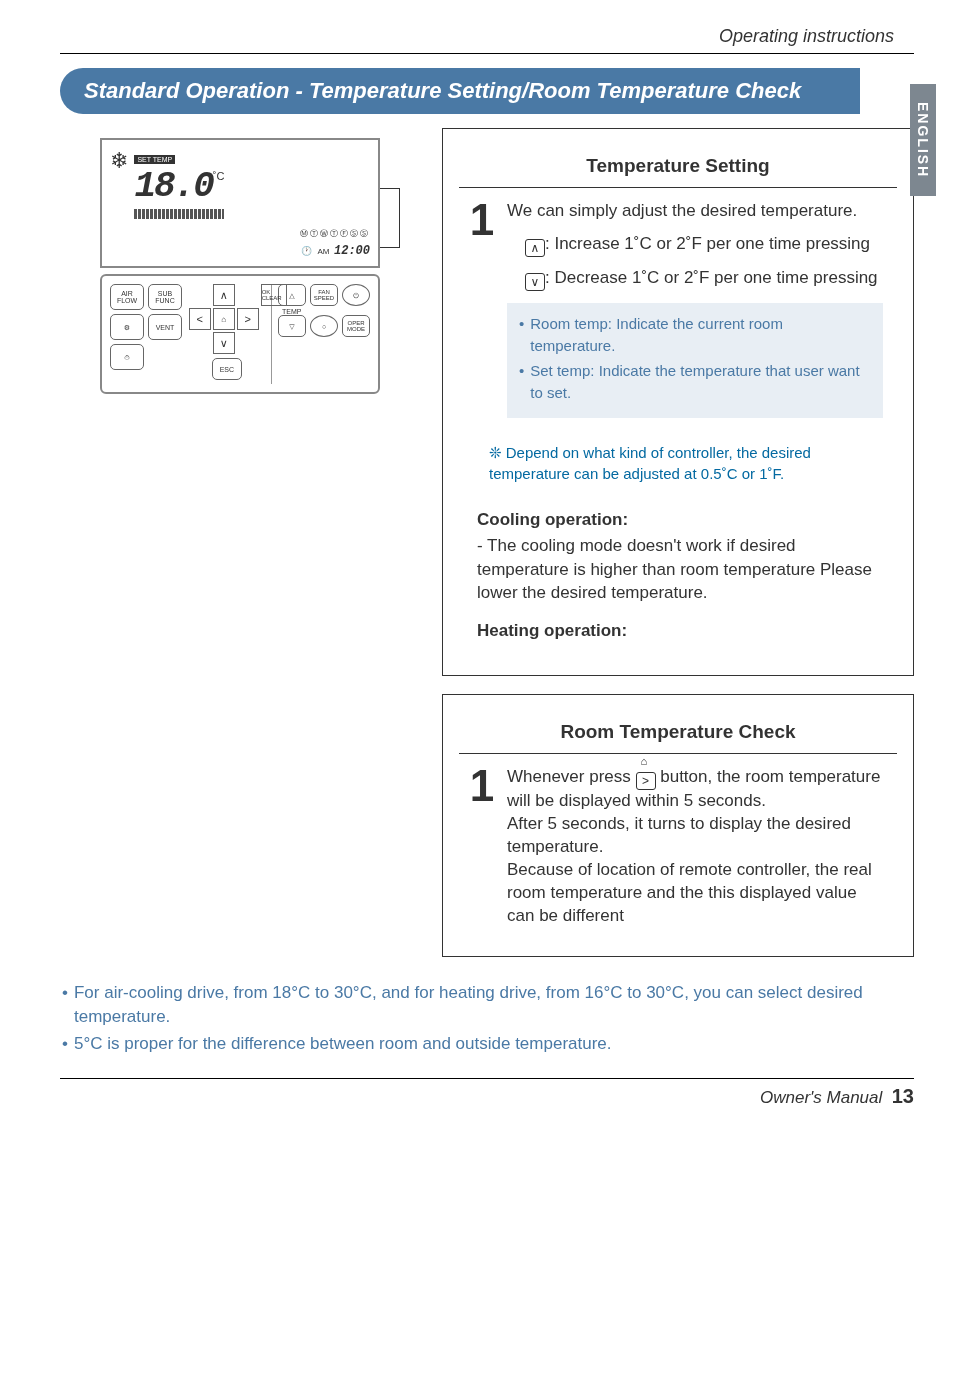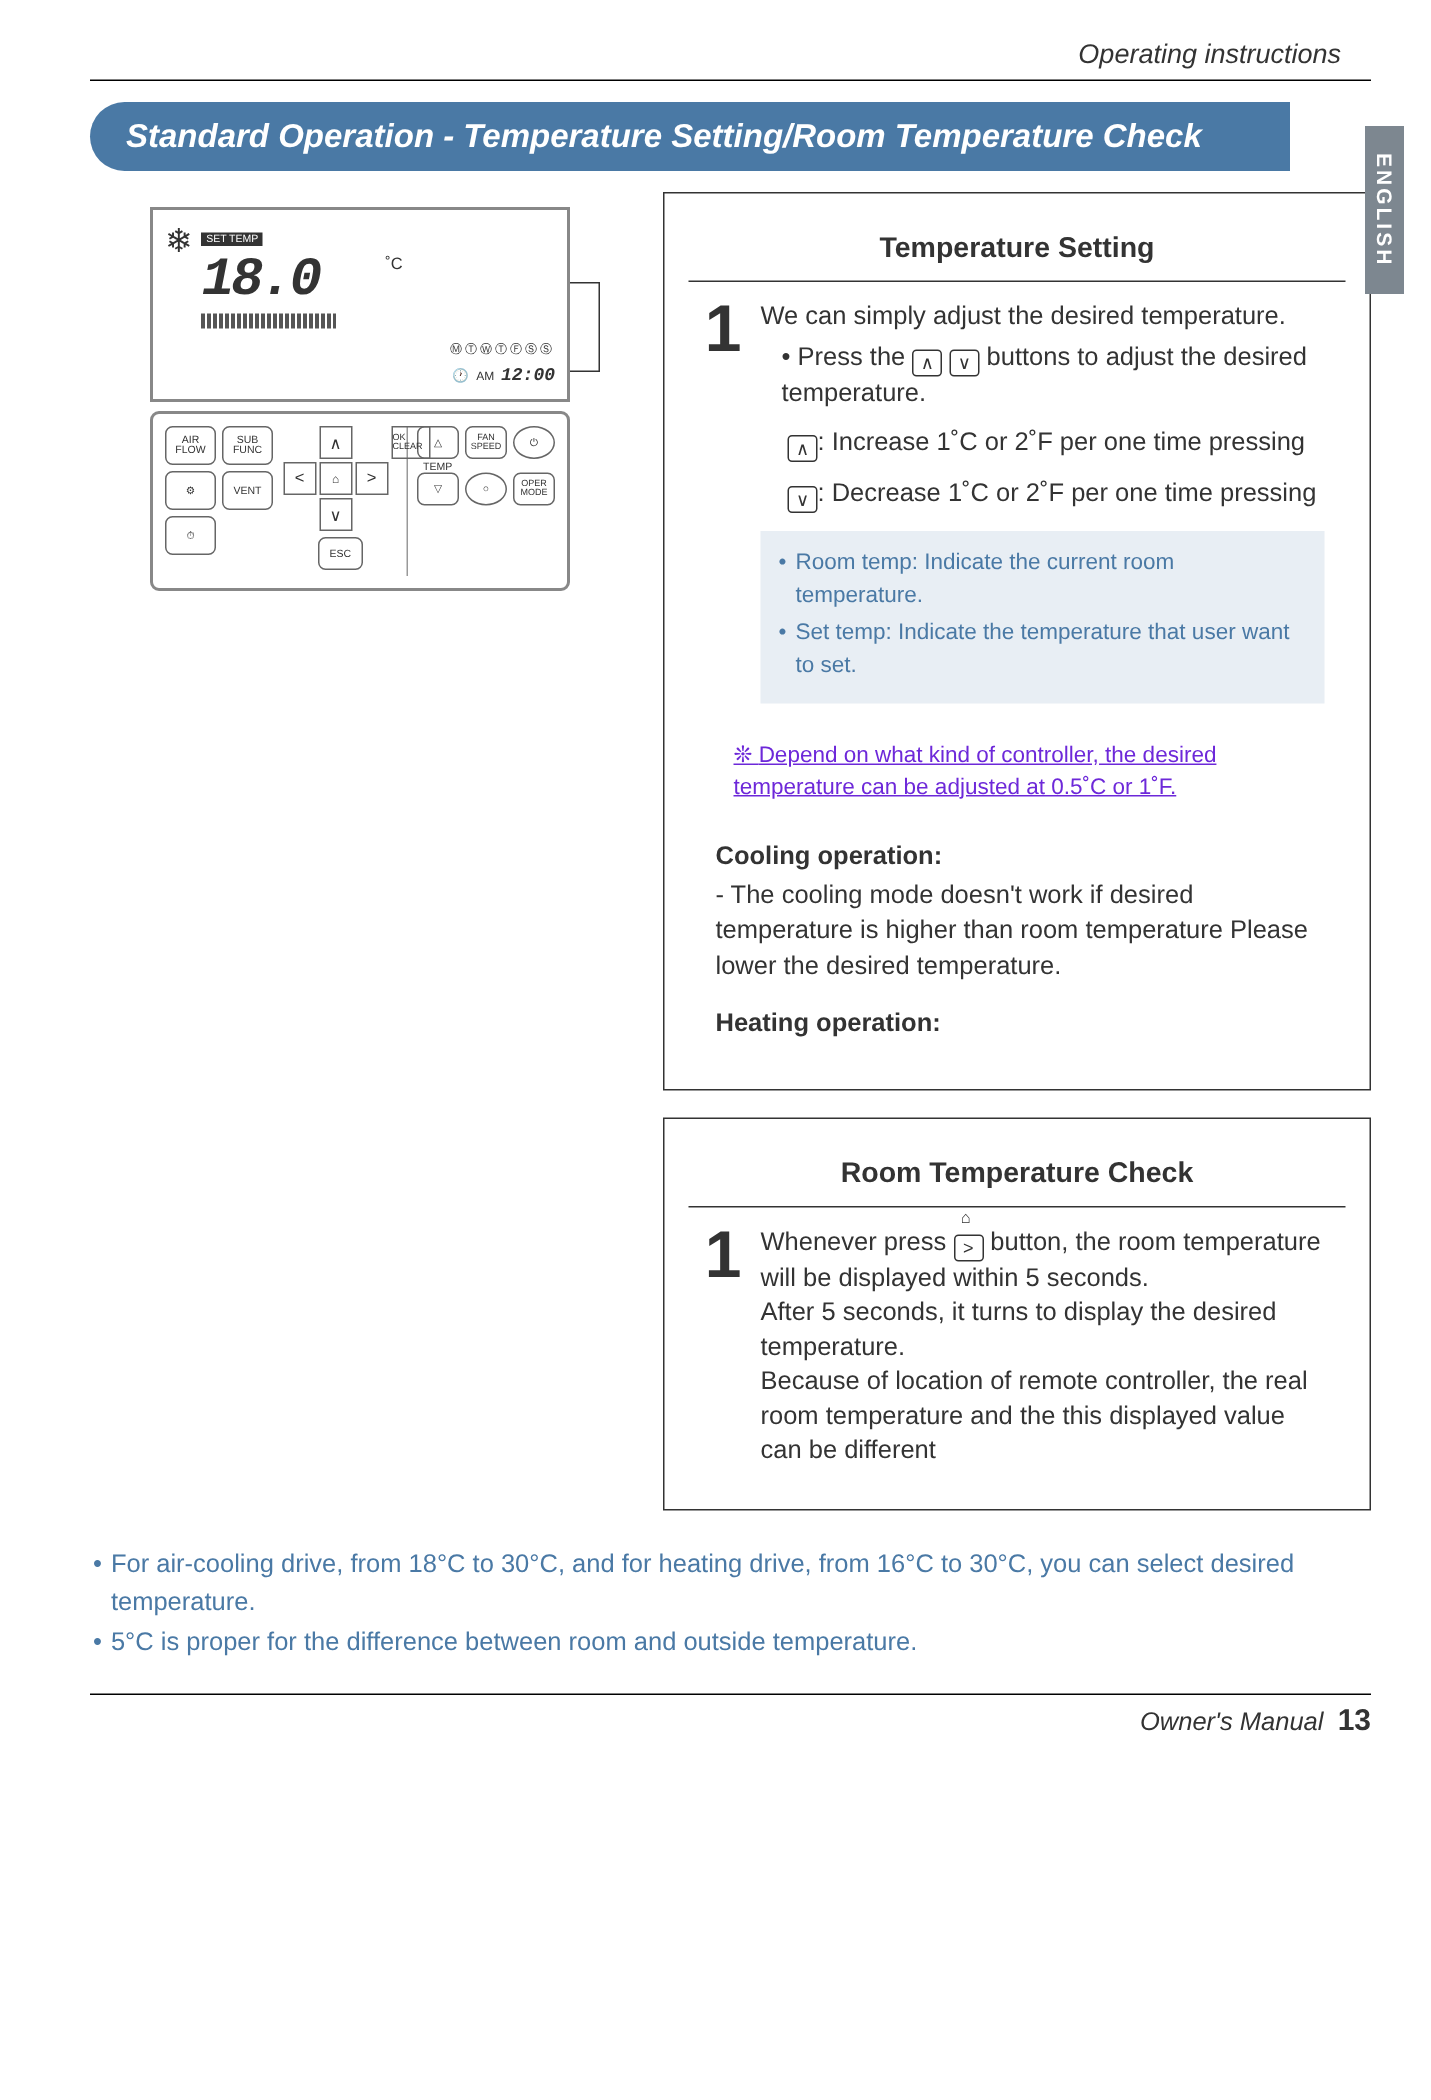--- a/index.html
+++ b/index.html
@@ -86,21 +86,21 @@
     display:inline-block; border:1.2px solid #333; border-radius:3px;
     width:20px; height:18px; vertical-align:-3px; text-align:center;
     font-size:12px; line-height:16px;
   }
   .action-row{margin:10px 0 0 18px;}
   .note-box {
     background:#e8eef4; padding:10px 12px; margin:12px 0 12px 0;
     font-size:15px; color:#4a79a5; line-height:1.45;
   }
   .note-box .bul{display:flex;gap:6px;margin-bottom:4px;}
-  .depend {color:#6d28d9; font-size:15px; padding:0 12px 4px 30px; line-height:1.4;text-decoration:underline;}
+  .depend {color:#0369a1; font-size:15px; padding:0 12px 4px 30px; line-height:1.4;}
   .ops { padding: 6px 18px 14px 18px; font-size:17px; line-height:1.4;}
   .ops h4{font-weight:bold; margin-top:14px; margin-bottom:2px;}
   .bottom-notes { font-size:17px; color:#4a79a5; padding:6px 2px; line-height:1.45;}
   .bottom-notes .bn{display:flex; gap:6px; margin-bottom:2px;}
   .hr-bot{border:none;border-top:1.5px solid #000;margin-top:14px;margin-bottom:6px;}
   .footer{text-align:right; font-size:17px; font-style:italic;}
   .footer b{font-style:normal; font-weight:bold; font-size:20px;}
   .lcd-top{display:flex;gap:6px;align-items:flex-start;}
   .snow{font-size:22px;}
   .settemp-badge{background:#333;color:#fff;font-size:7px;padding:1px 3px;}
@@ -119,21 +119,21 @@
 <div class="banner">Standard Operation - Temperature Setting/Room Temperature Check</div>
 
 <div class="columns">
   <div class="left-col">
     <div class="panel">
       <div class="lcd">
         <div class="lcd-top">
           <span class="snow">❄</span>
           <div>
             <span class="settemp-badge">SET TEMP</span>
-            <div style="display:flex;align-items:flex-start;gap:44px;">
+            <div style="display:flex;align-items:flex-start;">
               <span class="lcd-temp">18.0</span>
               <span style="font-size:11px;margin-top:4px;">˚C</span>
             </div>
             <div class="bars"></div>
           </div>
         </div>
         <div style="text-align:right;margin-top:auto;">
           <span style="font-size:8px;letter-spacing:2px;">ⓂⓉⓌⓉⒻⓈⓈ</span><br>
           <span style="font-size:9px;">🕐</span>
           <span style="font-size:8px;">AM</span>
@@ -179,25 +179,20 @@
     <div class="tick" style="left:320px;top:60px;height:60px;"></div>
   </div>
 
   <div class="right-col">
     <div class="card">
       <div class="card-head">Temperature Setting</div>
       <div class="step">
         <div class="step-num">1</div>
         <div class="step-body">
           <div>We can simply adjust the desired temperature.</div>
-          <div class="sub">• <span>Press the </span>
-            <span class="icon-btn">∧</span>
-            <span class="icon-btn">∨</span>
-            <span> buttons to adjust the desired temperature.</span>
-          </div>
           <div class="action-row"><span class="icon-btn">∧</span><span>: Increase 1˚C or 2˚F per one time pressing</span></div>
           <div class="action-row"><span class="icon-btn">∨</span><span>: Decrease 1˚C or 2˚F per one time pressing</span></div>
 
           <div class="note-box">
             <div class="bul">
                 <span>•</span>
                 <span>Room temp: Indicate the current room temperature.</span>
               </div>
             <div class="bul">
                 <span>•</span>

